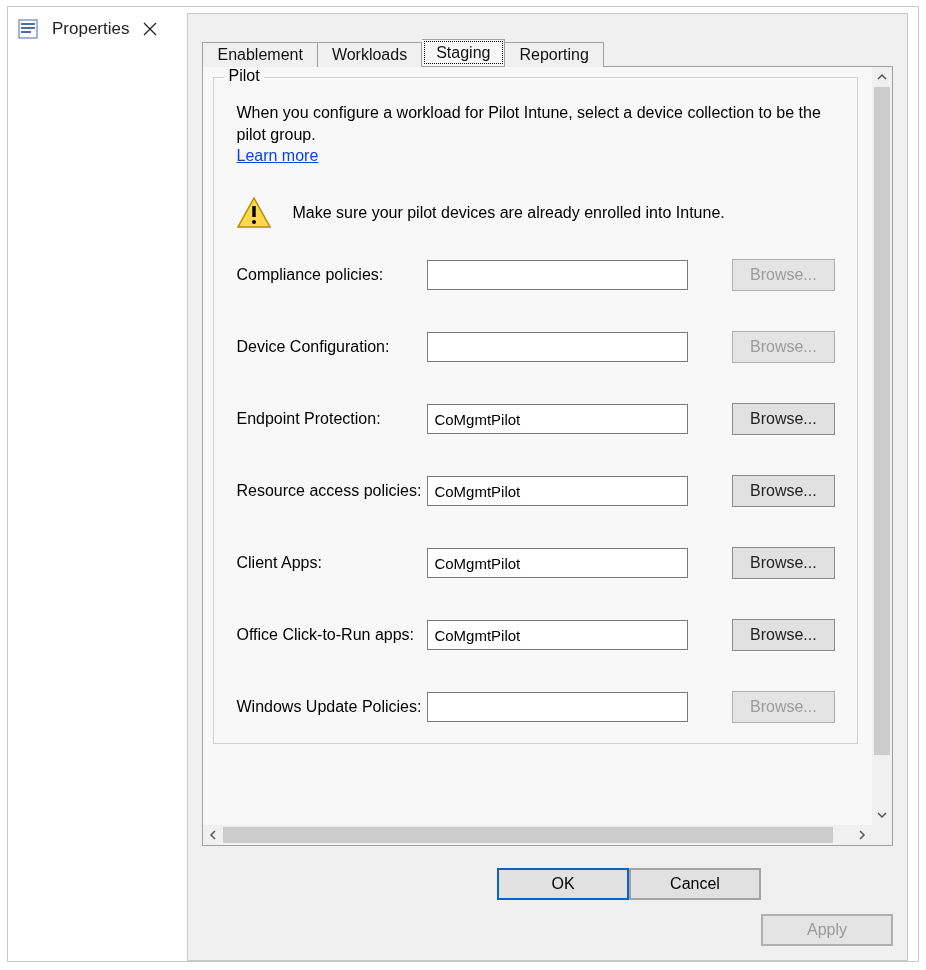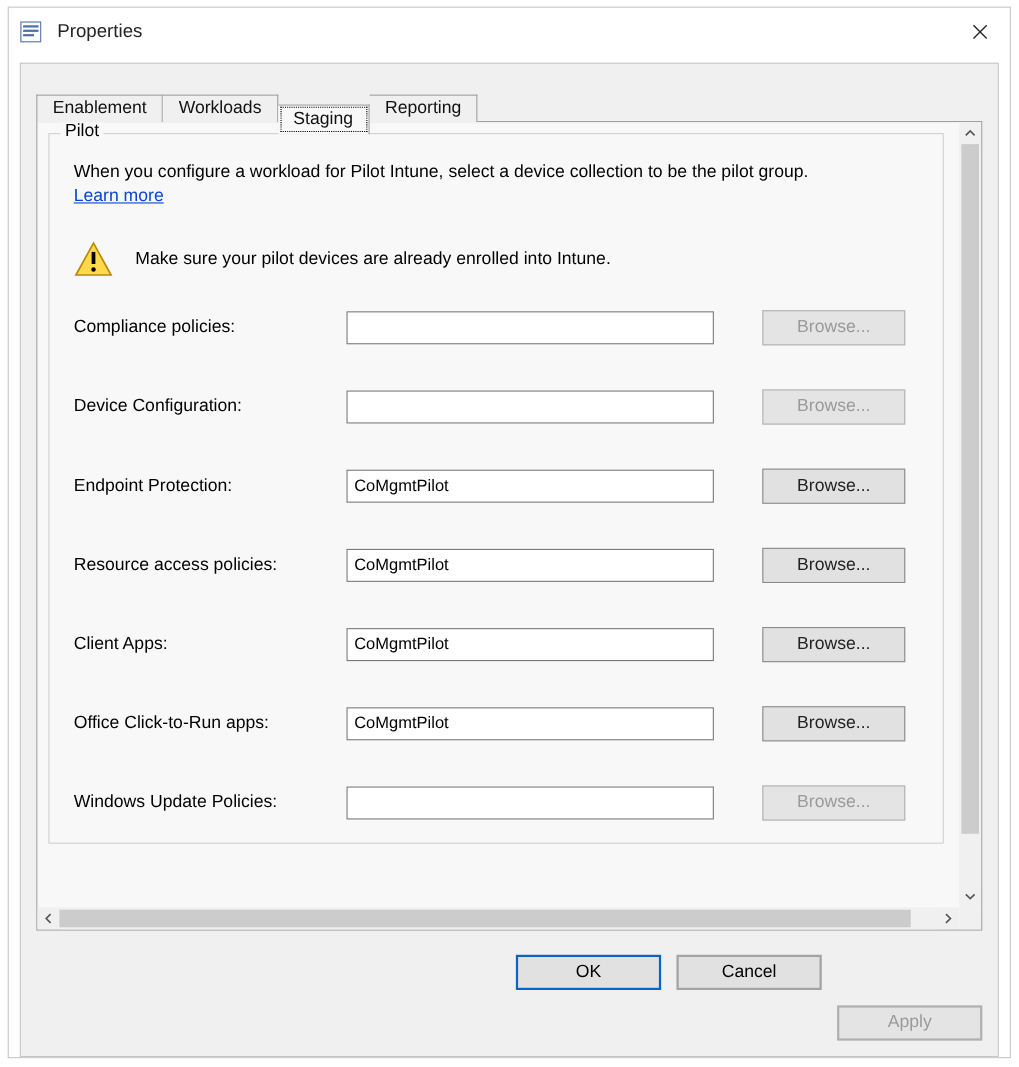--- a/index.html
+++ b/index.html
@@ -12,21 +12,21 @@
     justify-content:center;
   }
   .dialog{
     width:910px;
     height:954px;
     border:1px solid #c7c7c7;
     margin:6px;
     background:#fff;
     position:relative;
     display:flex;
-    flex-direction:column;
+    flex-direction:row;
   }
   
   .titlebar{
     height:44px;
     display:flex;
     align-items:center;
     padding:0 6px 0 10px;
   }
   .titlebar .appicon{
     width:20px;height:20px;
@@ -70,21 +70,21 @@
     margin-right:0;
     font-size:16px;
     color:#111;
     position:relative;
     top:1px;
     cursor:default;
   }
   .tab + .tab{border-left:none;}
   .tab.active{
     background:#f8f8f8;
-    top:12px;
+    top:0;
     padding-top:4px;
     padding-bottom:4px;
     z-index:3;
     outline:1px dotted #000;
     outline-offset:-3px;
   }
   .tabpage{
     border:1px solid #a0a0a0;
     margin:0 14px 10px 14px;
     background:#f8f8f8;
@@ -196,21 +196,20 @@
   }
   .browsebtn.disabled{
     color:#9a9a9a;
     border-color:#b0b0b0;
     background:#e4e4e4;
   }
   
   .buttonrow{
     display:flex;
     justify-content:flex-end;
-    gap:14px;
     padding:12px 14px 14px 0;
   }
   .dlgbtn{
     width:132px;height:32px;
     border:2px solid #a3a3a3;
     background:#e1e1e1;
     font-size:16px;
     font-family:inherit;
     cursor:default;
   }

